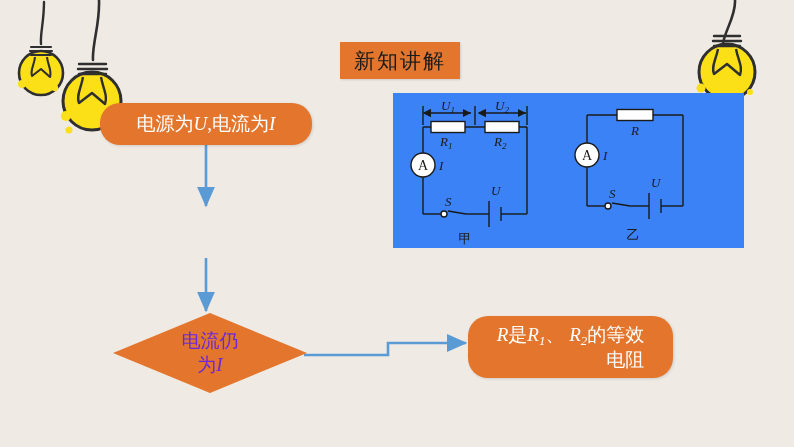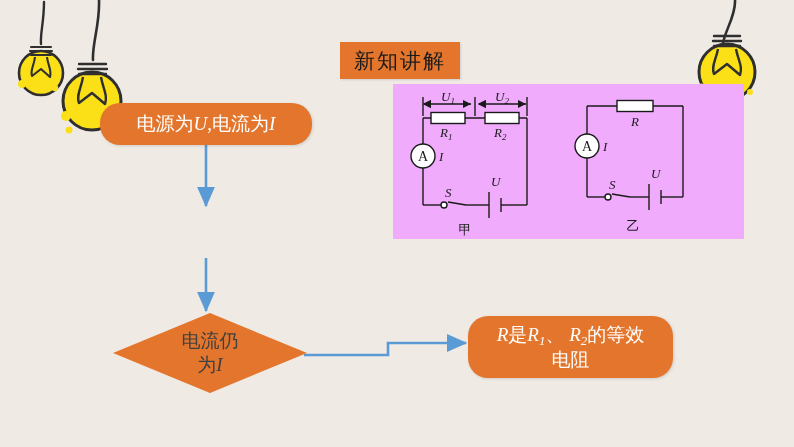--- a/index.html
+++ b/index.html
@@ -40,59 +40,59 @@
     color: #1b1b1b;
     font-size: 21px;
     letter-spacing: 2px;
     font-family: "DejaVu Serif", "Liberation Serif", serif;
     white-space: nowrap;
   }
 
   
   .circuit-panel {
     position: absolute;
-    left: 393px; top: 84px;
+    left: 393px; top: 93px;
     width: 351px; height: 155px;
-    background: #f0abfc;
+    background: #3b82f6;
   }
   .circuit-panel svg { display: block; }
 
   
   .node {
     position: absolute;
     background: #E3762C;
     color: #FFFFFF;
     display: flex; align-items: center; justify-content: center;
     text-align: center;
     line-height: 1.22;
     font-family: "Liberation Serif", "DejaVu Serif", serif;
     box-shadow: 1px 1px 3px rgba(0,0,0,0.13);
   }
-  .node-rounded { border-radius: 20px; }
+  .node-rounded { border-radius: 20px; text-align: right; }
 
   #node-source { left: 100px; top: 103px; width: 212px; height: 42px; font-size: 19px; }
   #node-replace { left: 104px; top: 212px; width: 206px; height: 45px; font-size: 19px; }
   #node-result { left: 468px; top: 316px; width: 205px; height: 62px; font-size: 19px; padding: 0 8px; box-sizing: border-box; }
 
   
   .diamond-wrap {
     position: absolute;
     left: 113px; top: 313px;
     width: 194px; height: 80px;
   }
   .diamond-shape {
     position: absolute; left:0; top:0; width: 194px; height: 80px;
     background: #E3762C;
     clip-path: polygon(50% 0%, 100% 50%, 50% 100%, 0% 50%);
     box-shadow: 1px 1px 3px rgba(0,0,0,0.12);
   }
   .diamond-label {
     position: absolute; left: 0; top: 0; width: 194px; height: 80px;
     display: flex; align-items: center; justify-content: center;
-    color: #404040; font-size: 19px; line-height: 1.25; text-align: center;
+    color: #6d28d9; font-size: 19px; line-height: 1.25; text-align: center;
     font-family: "Liberation Serif", "DejaVu Serif", serif;
   }
 
   
   .mi { font-style: italic; font-family: "Liberation Serif", "DejaVu Serif", serif; }
   .sub { font-size: 0.68em; vertical-align: -0.28em; font-style: italic; }
 
   
   .conn { position: absolute; }
 </style>

